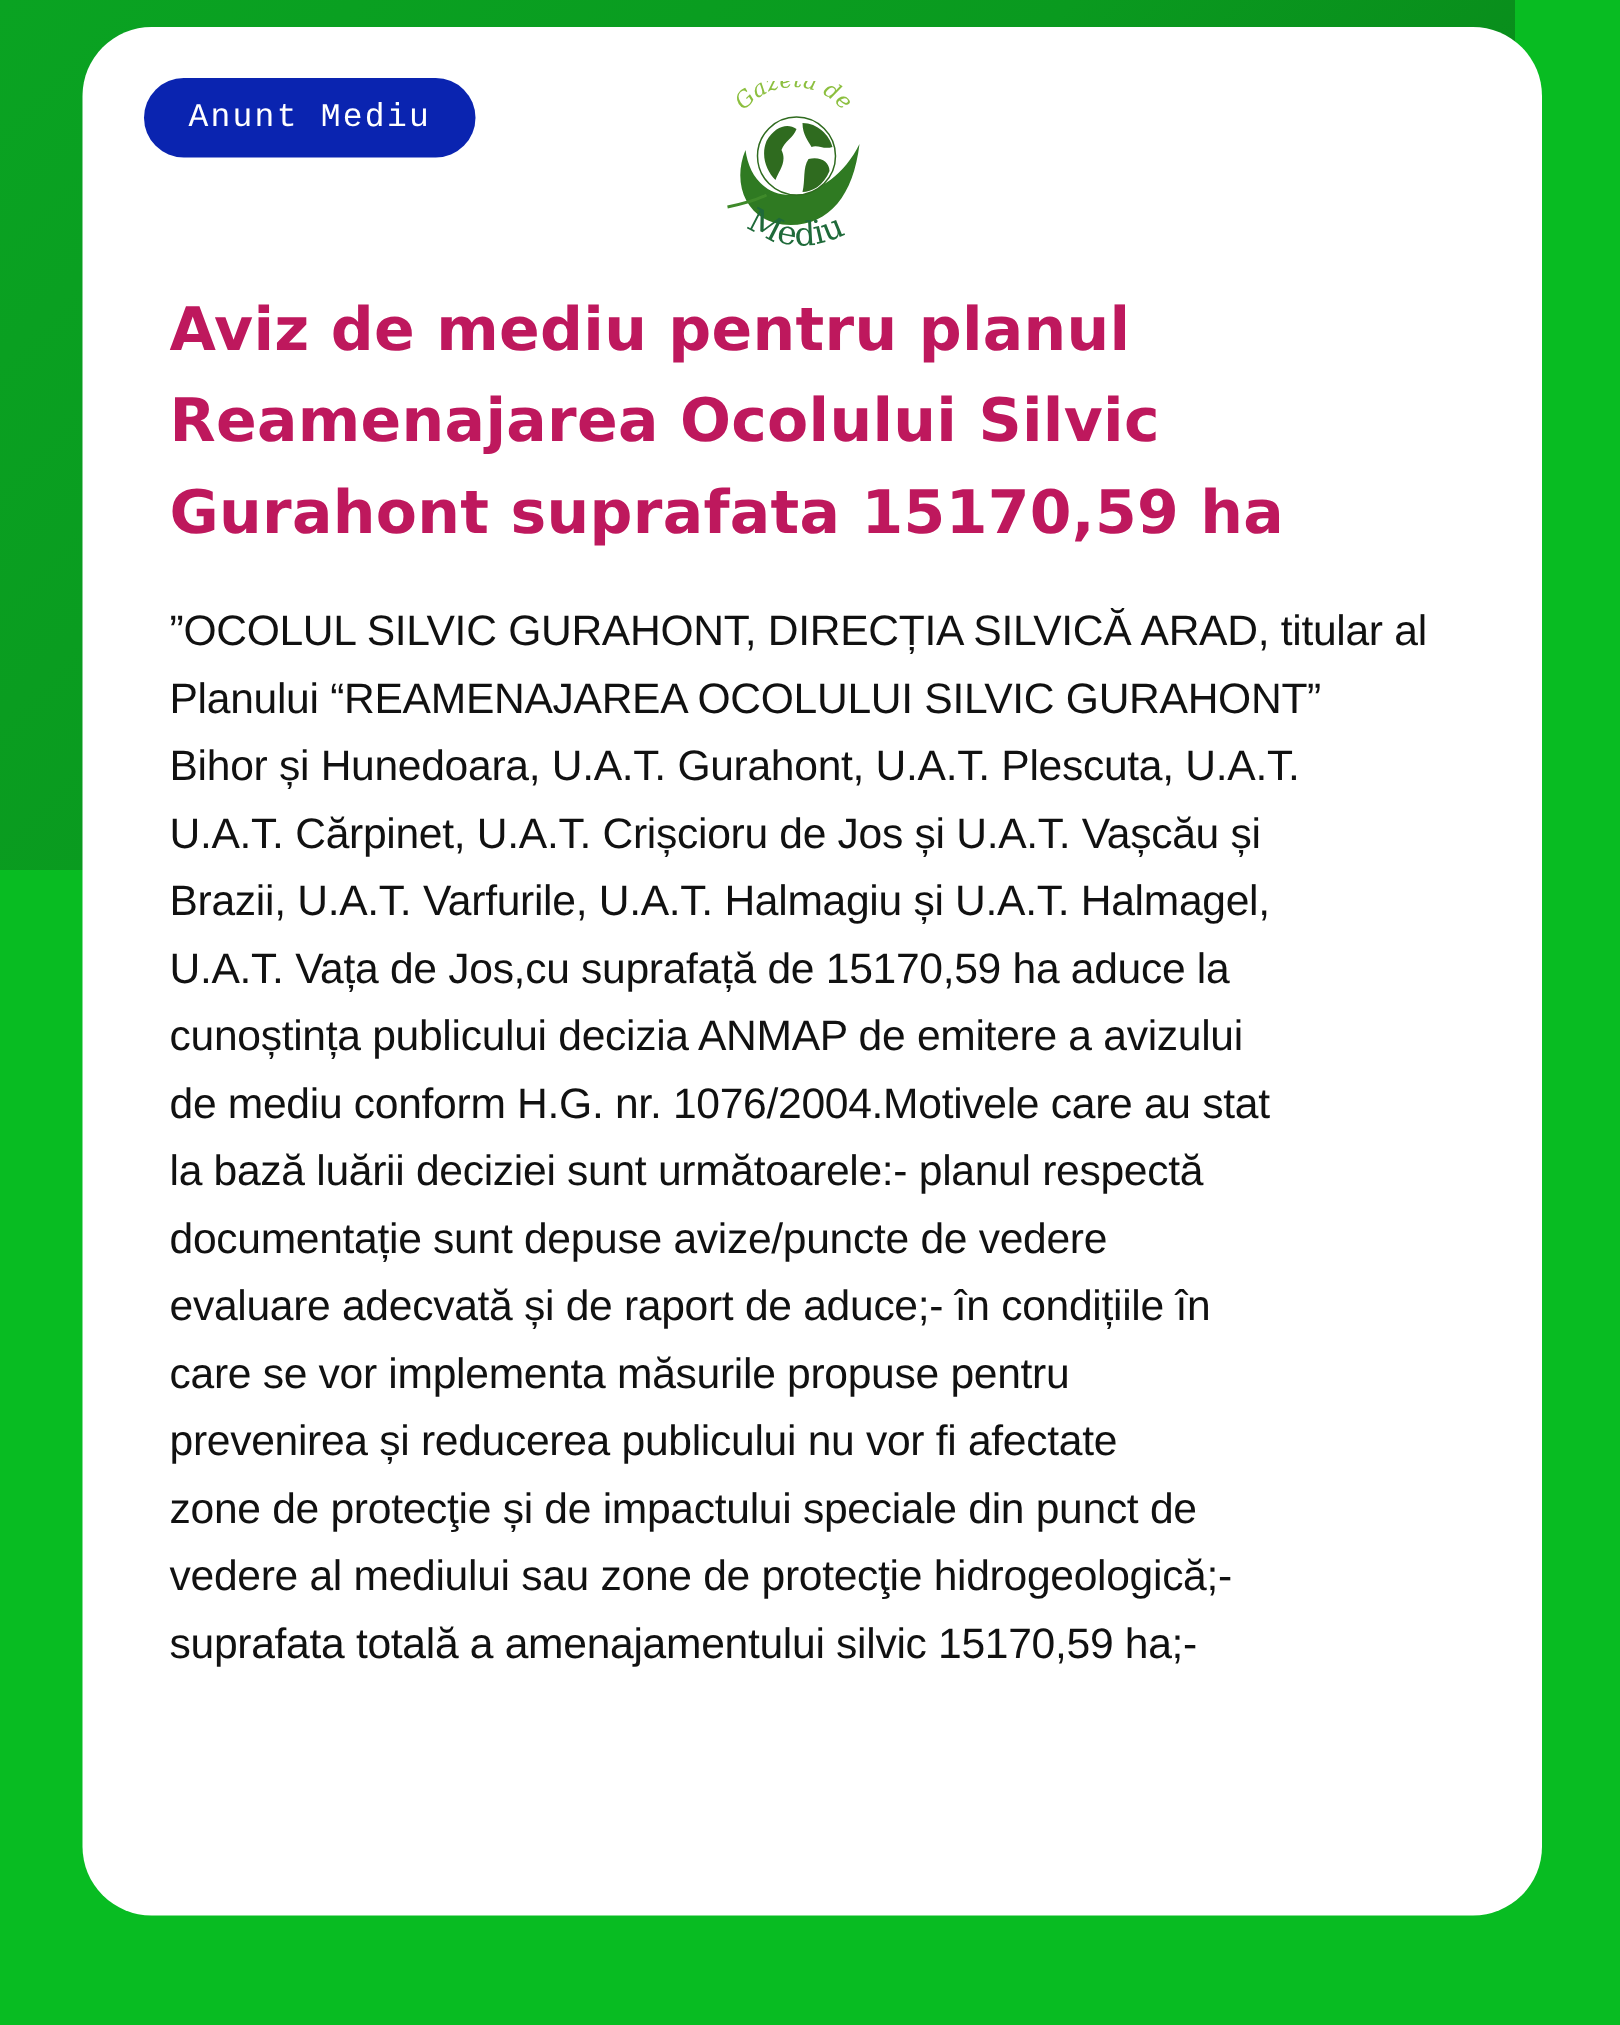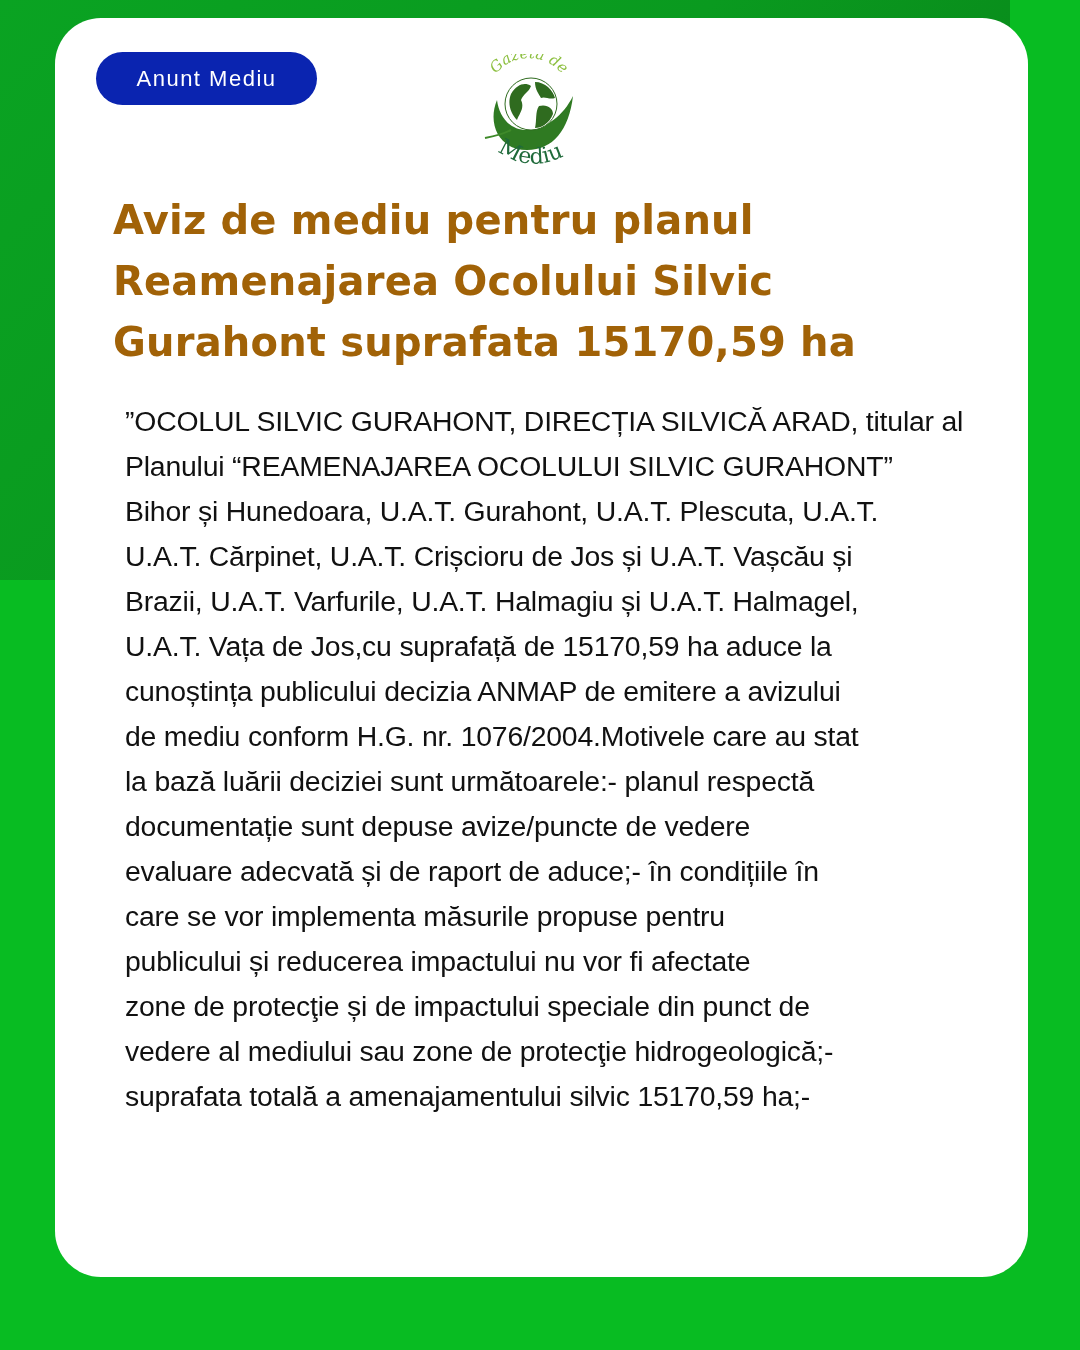--- a/index.html
+++ b/index.html
@@ -39,37 +39,37 @@
       width: 221px;
       height: 53px;
       border-radius: 27px;
       background: #0a24b0;
       color: #ffffff;
       font-size: 22px;
       letter-spacing: 1.5px;
       display: flex;
       align-items: center;
       justify-content: center;
-      font-family: Liberation Sans, sans-serif;
+      font-family: Liberation Mono, monospace;
       font-weight: normal;
     }
     .logo {
       position: absolute;
       left: 418px;
       top: 36px;
       width: 112px;
       height: 120px;
     }
     .title {
       position: absolute;
       left: 58px;
       top: 172px;
       width: 880px;
       margin: 0;
-      color: #a16207;
+      color: #be185d;
       font-family: "DejaVu Sans", sans-serif;
       font-weight: bold;
       font-size: 40px;
       line-height: 61px;
       letter-spacing: 0.2px;
     }
     .body-text {
       position: absolute;
       left: 58px;
       top: 381px;
@@ -77,21 +77,20 @@
       margin: 0;
       color: #111111;
       font-family: "Liberation Sans", sans-serif;
       font-size: 28.4px;
       line-height: 45px;
       letter-spacing: -0.2px;
     }
     .body-text .line {
       display: block;
       white-space: nowrap;
-      margin-left: 12px;
     }
   </style>
 </head>
 <body>
 
 <div class="bg-dark-block"></div>
 
 <div class="card">
 
   <div class="badge">
@@ -134,19 +133,19 @@
     <span class="line">Bihor și Hunedoara, U.A.T. Gurahont, U.A.T. Plescuta, U.A.T.</span>
     <span class="line">U.A.T. Cărpinet, U.A.T. Crișcioru de Jos și U.A.T. Vașcău și</span>
     <span class="line">Brazii, U.A.T. Varfurile, U.A.T. Halmagiu și U.A.T. Halmagel,</span>
     <span class="line">U.A.T. Vața de Jos,cu suprafață de 15170,59 ha aduce la</span>
     <span class="line">cunoștința publicului decizia ANMAP de emitere a avizului</span>
     <span class="line">de mediu conform H.G. nr. 1076/2004.Motivele care au stat</span>
     <span class="line">la bază luării deciziei sunt următoarele:- planul respectă</span>
     <span class="line">documentație sunt depuse avize/puncte de vedere</span>
     <span class="line">evaluare adecvată și de raport de aduce;- în condițiile în</span>
     <span class="line">care se vor implementa măsurile propuse pentru</span>
-    <span class="line">publicului și reducerea impactului nu vor fi afectate</span>
+    <span class="line">prevenirea și reducerea publicului nu vor fi afectate</span>
     <span class="line">zone de protecţie și de impactului speciale din punct de</span>
     <span class="line">vedere al mediului sau zone de protecţie hidrogeologică;-</span>
     <span class="line">suprafata totală a amenajamentului silvic 15170,59 ha;-</span>
   </p>
 
 </div>
 
 </body></html>

